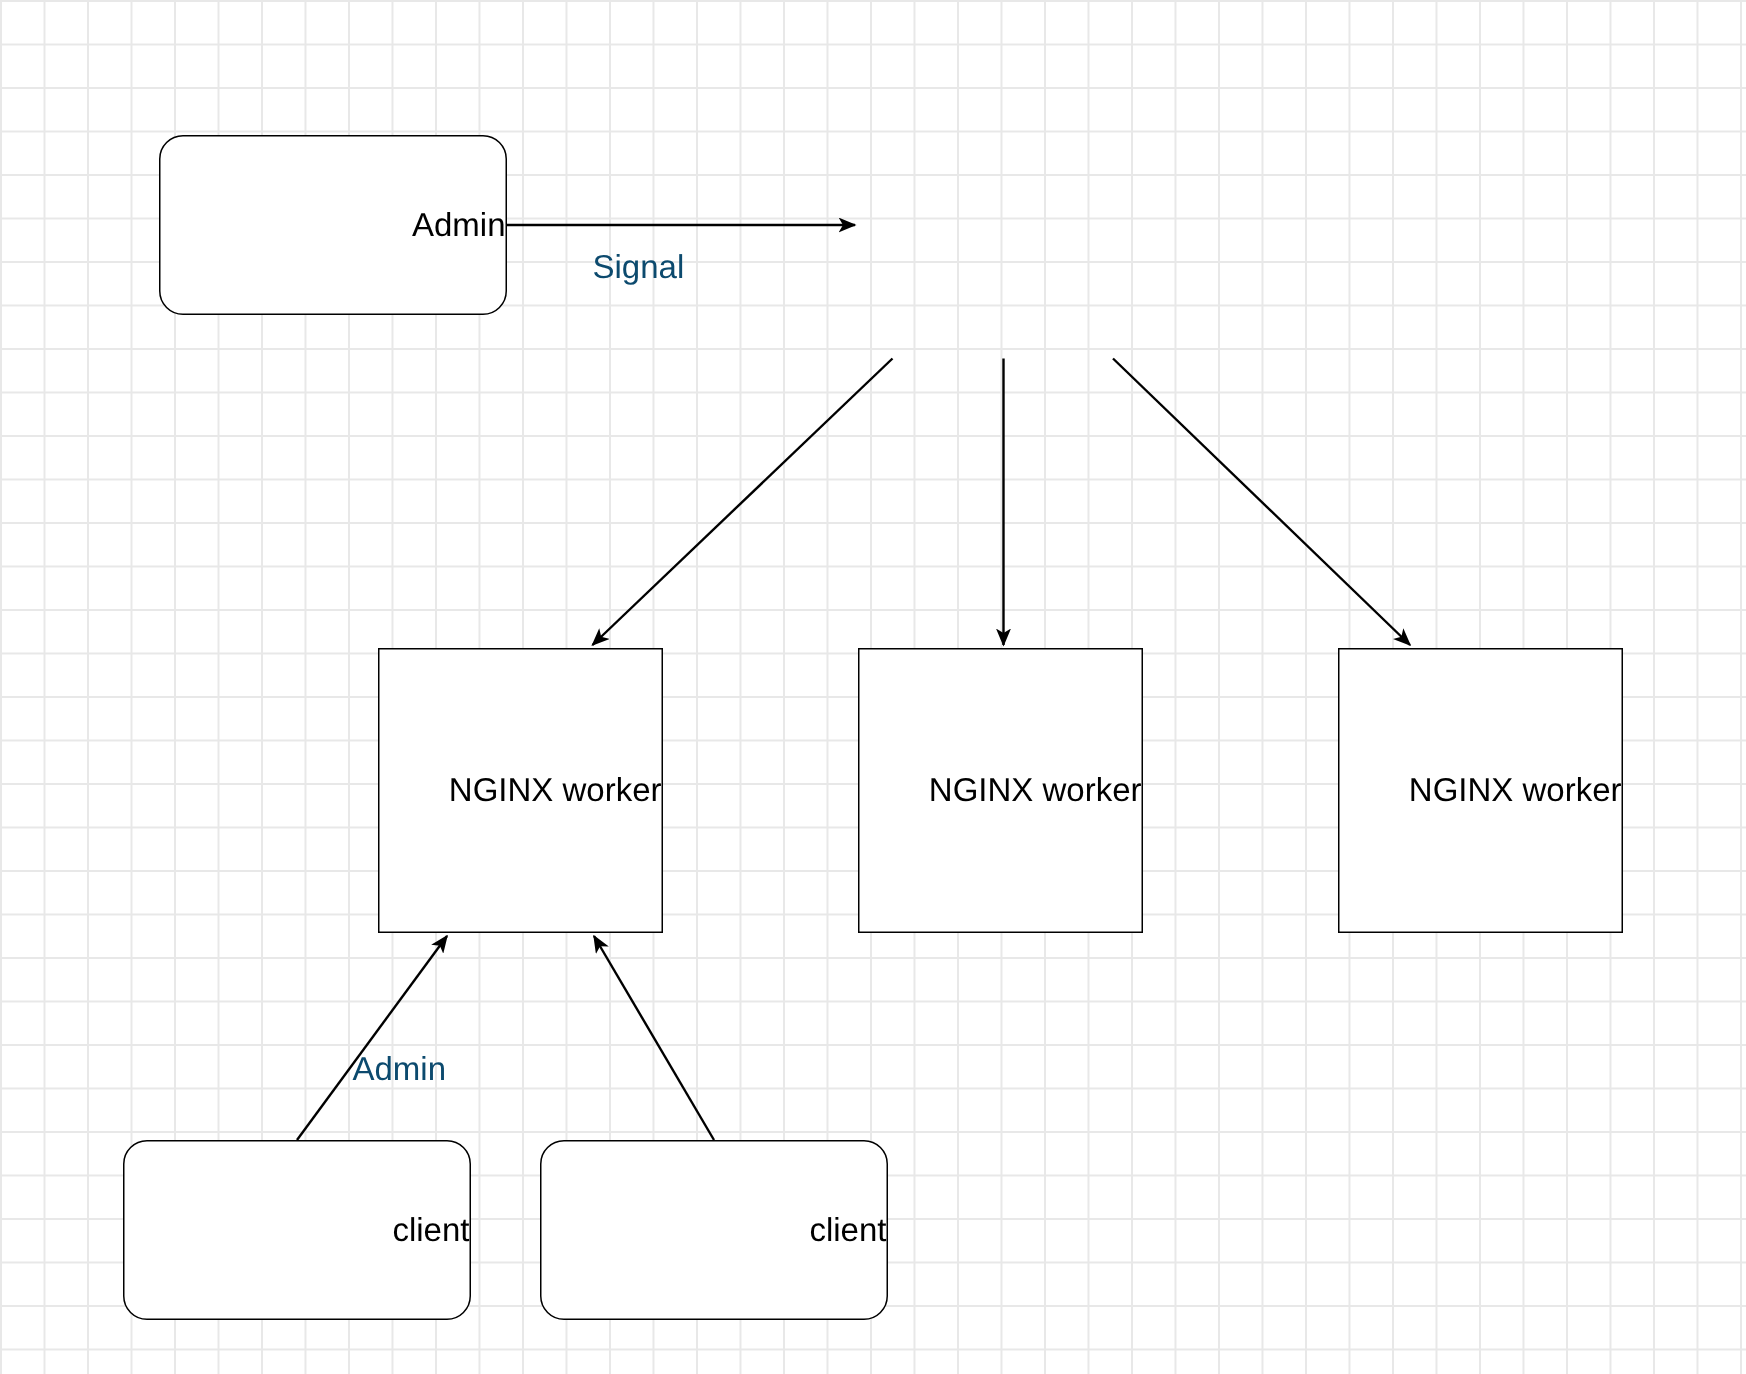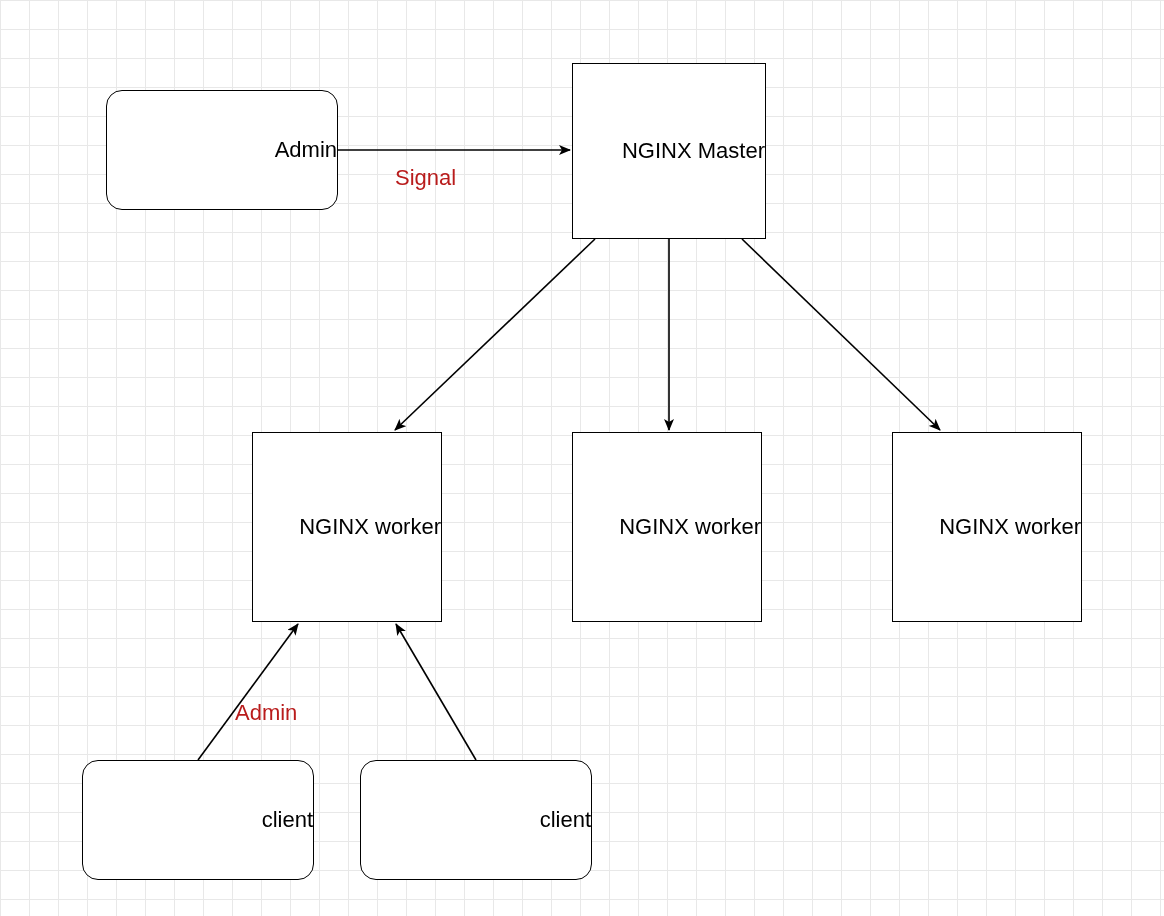--- a/index.html
+++ b/index.html
@@ -41,21 +41,21 @@
       text-align: center;
       line-height: 1.2;
     }
     .rounded {
       border-radius: 16px;
     }
     .edge-label {
       position: absolute;
       background: transparent;
       font-size: 22px;
-      color: #b91c1c;
+      color: #0c4a6e;
       white-space: nowrap;
       z-index: 3;
     }
     svg.arrows {
       position: absolute;
       inset: 0;
       width: 1164px;
       height: 916px;
       z-index: 2;
       pointer-events: none;
@@ -65,23 +65,20 @@
 <body>
 
 <div class="grid-bg"></div>
 
 <div class="canvas">
 
   <div class="node rounded" style="left:106px; top:90px; width:232px; height:120px;">
     <span>Admin</span>
   </div>
 
-  <div class="node" style="left:572px; top:63px; width:194px; height:176px;">
-    <span>NGINX Master</span>
-  </div>
 
   <div class="node" style="left:252px; top:432px; width:190px; height:190px;">
     <span>NGINX worker</span>
   </div>
 
   <div class="node" style="left:572px; top:432px; width:190px; height:190px;">
     <span>NGINX worker</span>
   </div>
 
   <div class="node" style="left:892px; top:432px; width:190px; height:190px;">

